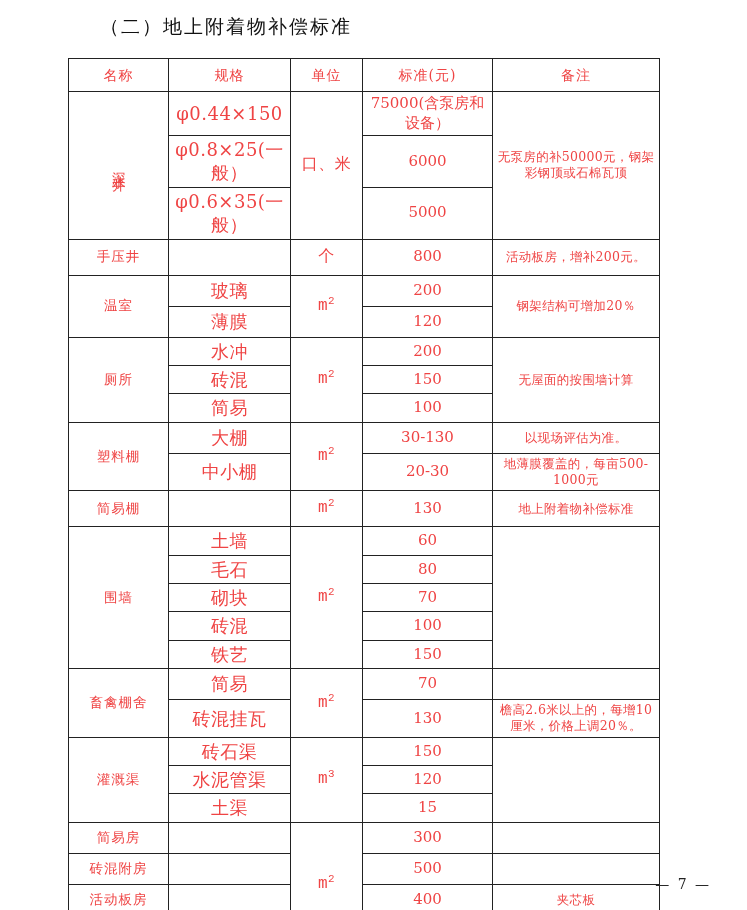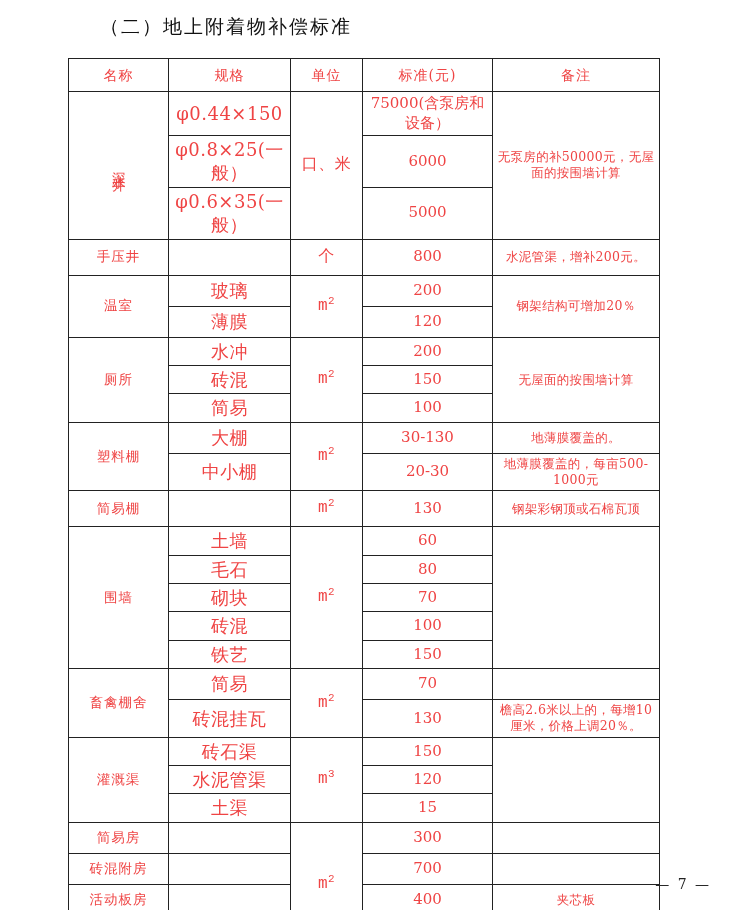--- a/index.html
+++ b/index.html
@@ -128,36 +128,36 @@
         <th>标准(元)</th>
         <th>备注</th>
       </tr>
     </thead>
     <tbody>
         <tr class="row-h-sm">
           <td class="name-cell" rowspan="3"><span class="vert-name">深水井</span></td>
           <td class="spec-cell">φ0.44×150</td>
           <td class="unit-cell" rowspan="3">口、米</td>
           <td class="value-cell">75000(含泵房和设备）</td>
-          <td class="remark-cell" rowspan="3">无泵房的补50000元，无屋面的按围墙计算</td>
+          <td class="remark-cell" rowspan="3">无泵房的补50000元，钢架彩钢顶或石棉瓦顶</td>
         </tr>
         <tr class="row-h-sm">
           <td class="spec-cell">φ0.8×25(一般）</td>
           <td class="value-cell">6000</td>
         </tr>
         <tr class="row-h-sm">
           <td class="spec-cell">φ0.6×35(一般）</td>
           <td class="value-cell">5000</td>
         </tr>
         <tr class="row-h-lg">
           <td class="name-cell" rowspan="1">手压井</td>
           <td class="spec-cell"></td>
           <td class="unit-cell" rowspan="1">个</td>
           <td class="value-cell">800</td>
-          <td class="remark-cell" rowspan="1">水泥管渠，增补200元。</td>
+          <td class="remark-cell" rowspan="1">活动板房，增补200元。</td>
         </tr>
         <tr class="row-h-md">
           <td class="name-cell" rowspan="2">温室</td>
           <td class="spec-cell">玻璃</td>
           <td class="unit-cell" rowspan="2">m<span class="sup">2</span></td>
           <td class="value-cell">200</td>
           <td class="remark-cell" rowspan="2">钢架结构可增加20％</td>
         </tr>
         <tr class="row-h-md">
           <td class="spec-cell">薄膜</td>
@@ -176,33 +176,33 @@
         </tr>
         <tr class="row-h-sm">
           <td class="spec-cell">简易</td>
           <td class="value-cell">100</td>
         </tr>
         <tr class="row-h-md">
           <td class="name-cell" rowspan="2">塑料棚</td>
           <td class="spec-cell">大棚</td>
           <td class="unit-cell" rowspan="2">m<span class="sup">2</span></td>
           <td class="value-cell">30-130</td>
-          <td class="remark-cell">地薄膜覆盖的。</td>
+          <td class="remark-cell">以现场评估为准。</td>
         </tr>
         <tr class="row-h-md">
           <td class="spec-cell">中小棚</td>
           <td class="value-cell">20-30</td>
           <td class="remark-cell">地薄膜覆盖的，每亩500-1000元</td>
         </tr>
         <tr class="row-h-lg">
           <td class="name-cell" rowspan="1">简易棚</td>
           <td class="spec-cell"></td>
           <td class="unit-cell" rowspan="1">m<span class="sup">2</span></td>
           <td class="value-cell">130</td>
-          <td class="remark-cell" rowspan="1">钢架彩钢顶或石棉瓦顶</td>
+          <td class="remark-cell" rowspan="1">地上附着物补偿标准</td>
         </tr>
         <tr class="row-h-sm">
           <td class="name-cell" rowspan="5">围墙</td>
           <td class="spec-cell">土墙</td>
           <td class="unit-cell" rowspan="5">m<span class="sup">2</span></td>
           <td class="value-cell">60</td>
           <td class="remark-cell" rowspan="5"></td>
         </tr>
         <tr class="row-h-sm">
           <td class="spec-cell">毛石</td>
@@ -250,21 +250,21 @@
         <tr class="row-h-md">
           <td class="name-cell">简易房</td>
           <td class="spec-cell"></td>
           <td class="unit-cell" rowspan="4">m<span class="sup">2</span></td>
           <td class="value-cell">300</td>
           <td class="remark-cell"></td>
         </tr>
         <tr class="row-h-md">
           <td class="name-cell">砖混附房</td>
           <td class="spec-cell"></td>
-          <td class="value-cell">700</td>
+          <td class="value-cell">500</td>
           <td class="remark-cell"></td>
         </tr>
         <tr class="row-h-md">
           <td class="name-cell">活动板房</td>
           <td class="spec-cell"></td>
           <td class="value-cell">400</td>
           <td class="remark-cell">夹芯板</td>
         </tr>
         <tr class="row-h-md">
           <td class="name-cell">铁皮房</td>

